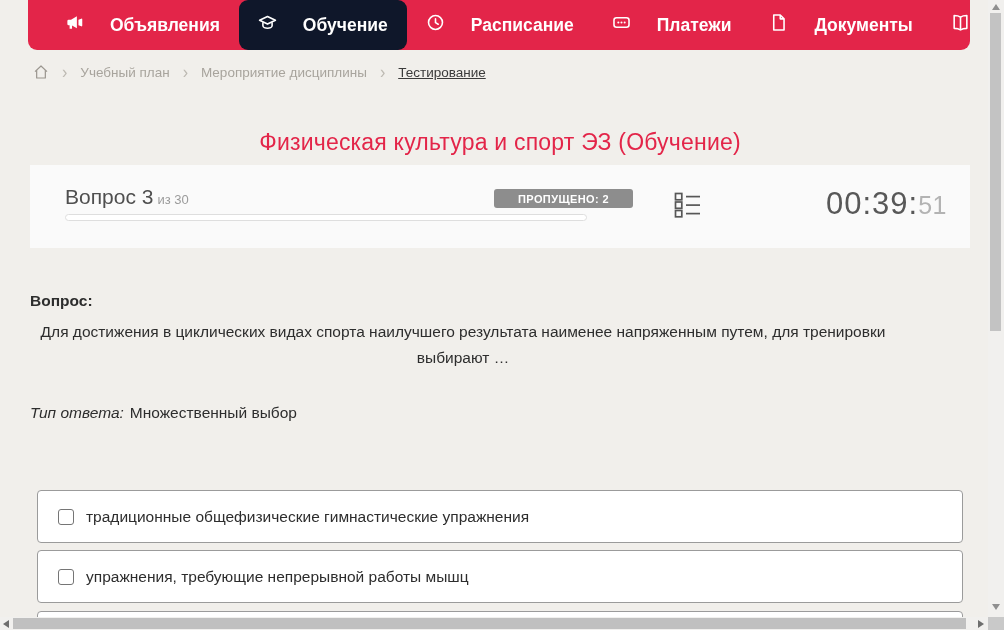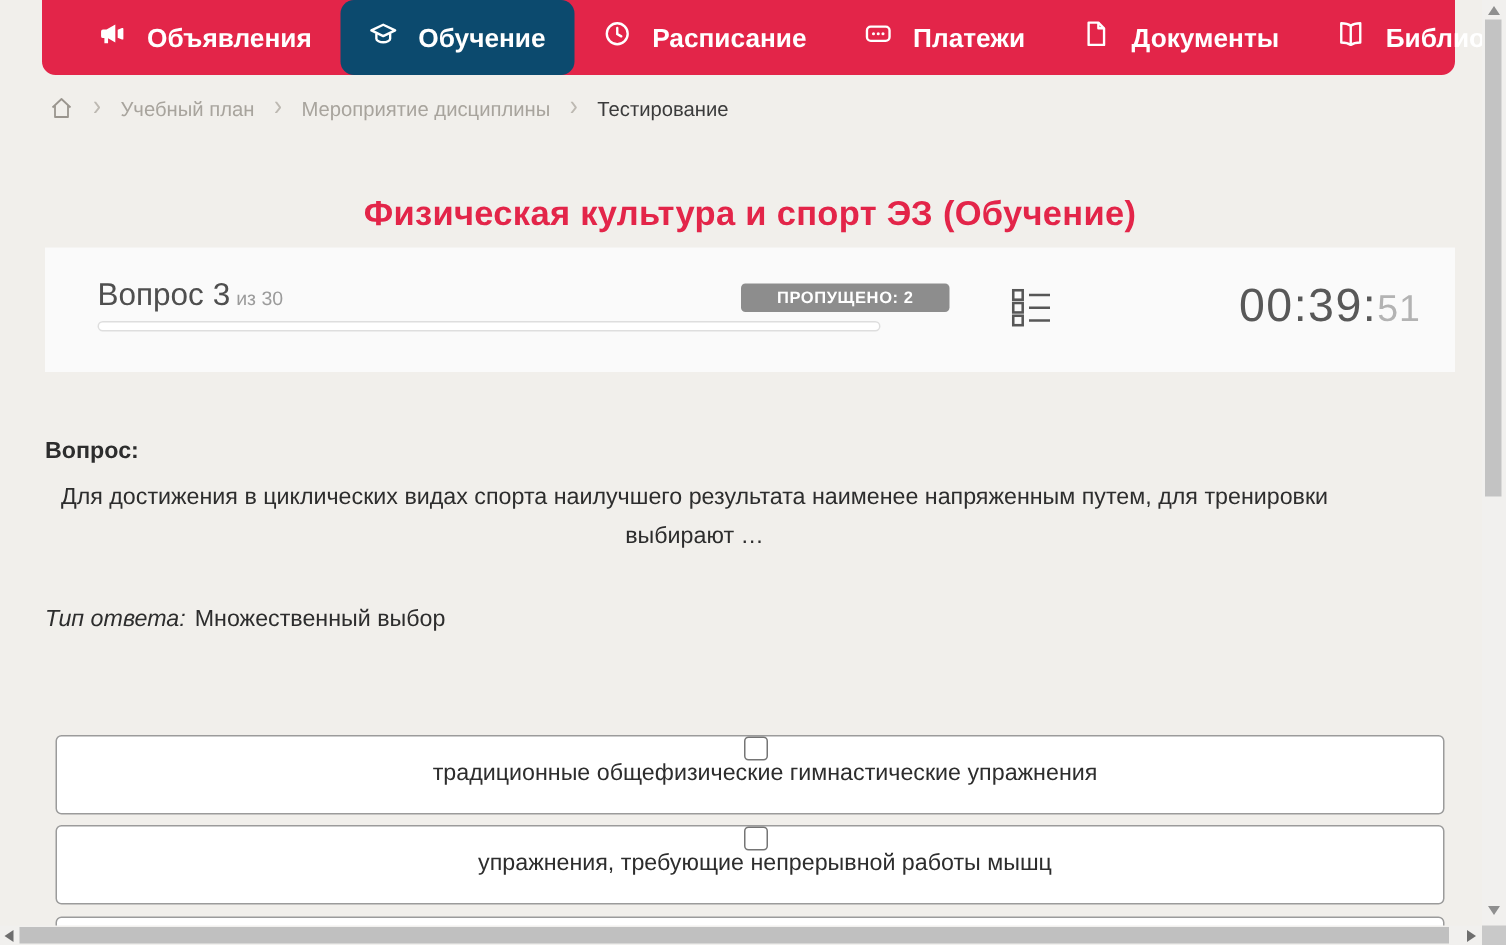--- a/index.html
+++ b/index.html
@@ -9,42 +9,42 @@
     background:#f1efeb; font-family:"Liberation Sans", sans-serif;
   }
 
   
   .topnav {
     position:absolute; left:28px; top:0; width:942px; height:50px;
     background:#e32549; border-radius:0 0 9px 9px;
     display:flex; align-items:stretch; padding-left:18px;
   }
   .nav-item {
-    display:flex; align-items:center; gap:14px; color:#fff;
+    display:flex; align-items:center; gap:26px; color:#fff;
     font-weight:bold; font-size:17.5px; padding:0 19px; cursor:pointer;
     white-space:nowrap;
   }
-  .nav-item.active { background:#0c4a6e; border-radius:9px; }
+  .nav-item.active { background:#0f172a; border-radius:9px; }
   .nav-item svg { width:19px; height:19px; flex:0 0 auto; }
 
   
   .breadcrumb {
     position:absolute; left:33px; top:61px; height:22px;
     display:flex; align-items:center; gap:13px;
     font-size:13.5px; color:#a8a49d;
   }
   .breadcrumb .home svg { width:16px; height:16px; display:block; color:#9a958e; }
   .crumb-sep { color:#bdb9b2; font-size:16px; line-height:1; transform:scaleY(1.2); }
   .breadcrumb .crumb { cursor:pointer; }
-  .breadcrumb .current { color:#3b3b3b; }
+  .breadcrumb .current { color:#3b3b3b;text-decoration:underline; }
 
   
   .page-title {
     position:absolute; left:0; top:114px; width:1000px; text-align:center;
-    color:#e32549; font-size:23px; font-weight:bold; letter-spacing:0.2px;
+    color:#e32549; font-size:23px; font-weight:normal; letter-spacing:0.2px;
   }
 
   
   .qcard {
     position:absolute; left:30px; top:165px; width:940px; height:83px;
     background:#fafafa;
   }
   .q-label { position:absolute; left:35px; top:20px; font-size:21px; color:#4f4f4f; }
   .q-total { font-size:13px; color:#9b9b9b; margin-left:4px; }
   .progress {
@@ -69,21 +69,21 @@
   .q-section { position:absolute; left:30px; top:292px; width:866px; color:#2d2d2d; }
   .q-heading { font-weight:bold; font-size:15.5px; }
   .q-text { margin-top:9px; font-size:15.5px; line-height:26px;text-align:center; }
   .answer-type { position:absolute; left:30px; top:404px; font-size:15.5px; color:#2d2d2d; }
   .answer-type .at-label { font-weight:normal; font-style:italic; margin-right:6px; }
 
   
   .option {
     position:absolute; left:37px; width:926px; height:53px;
     background:#fff; border:1px solid #9b9b9b; border-radius:4px;
-    display:flex; align-items:center; padding-left:20px; cursor:pointer;flex-direction:column;
+    display:flex; align-items:center; padding-left:20px; cursor:pointer;
   }
   .option input[type="checkbox"] {
     appearance:none; -webkit-appearance:none;
     width:16px; height:16px; border:1px solid #757575; border-radius:3px;
     background:#fff; margin:0 12px 0 0; cursor:pointer; flex:0 0 auto;
   }
   .option .opt-label { font-size:15.5px; color:#2d2d2d; }
   .opt-1 { top:490px; }
   .opt-2 { top:550px; }
   .opt-3 { top:611px; }

